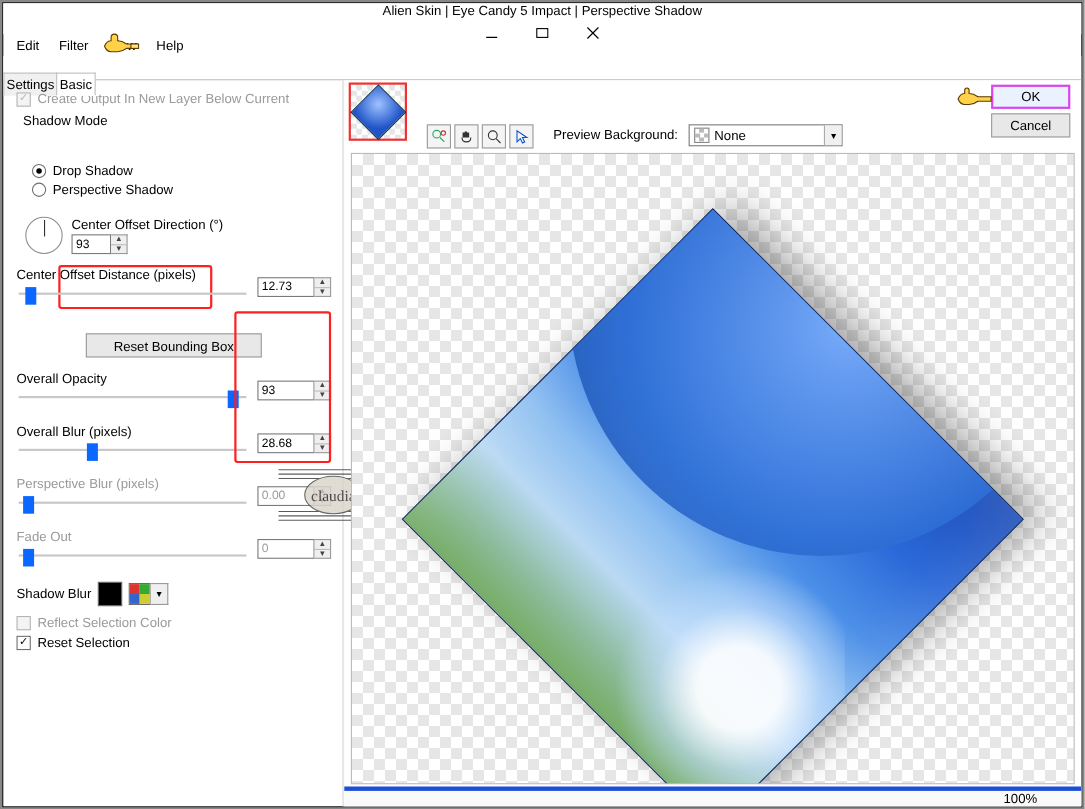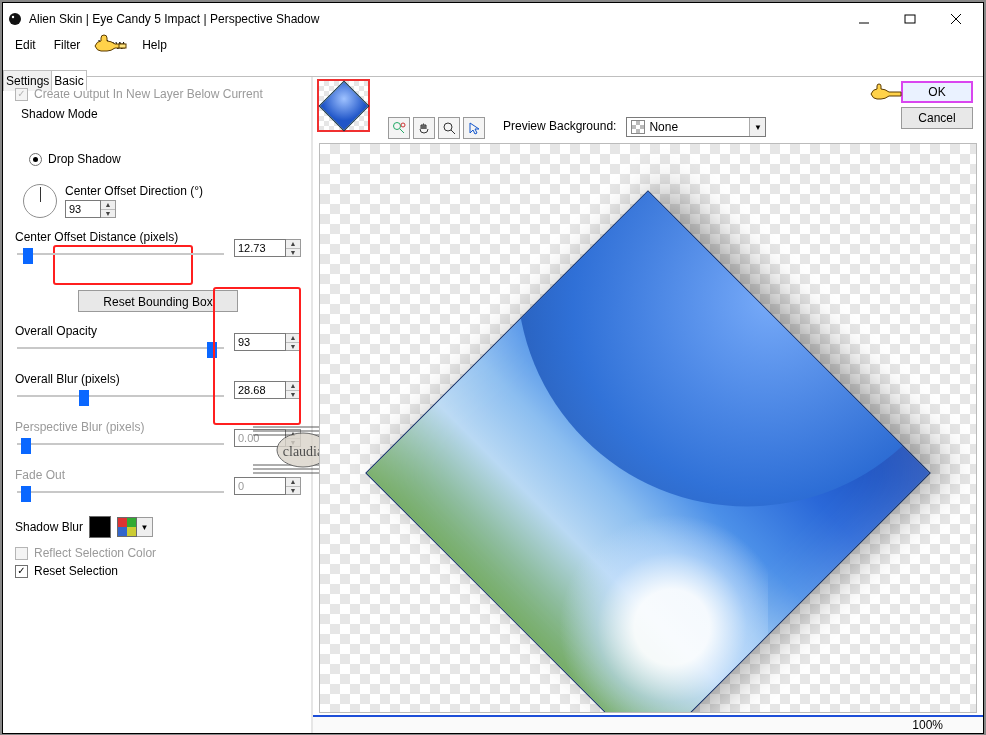--- a/index.html
+++ b/index.html
@@ -1,19 +1,19 @@
 <!DOCTYPE html>
 <html><head>
 <meta charset="utf-8">
 <style>
   * { box-sizing: border-box; font-family: "Segoe UI", Tahoma, sans-serif; font-size: 12px; }
   html, body { margin: 0; padding: 0; }
   body { background: #888; padding: 2px; }
   .window { width: 982px; height: 732px; background: #fff; border: 1px solid #000; position: relative; display: flex; flex-direction: column; }
-  .titlebar { display:flex; align-items:center; height:28px; padding:16px 4px; background:#fff; }
+  .titlebar { display:flex; align-items:center; height:28px; padding:0 4px; background:#fff;flex-direction:column; }
   .app-icon { width:16px; height:16px; margin-right:6px; }
   .title-text { flex:1; color:#000; font-size:12px; }
   .win-btns { display:flex; }
   .win-btn { width:46px; height:26px; display:flex; align-items:center; justify-content:center; color:#222; }
   .menubar { display:flex; height:20px; align-items:center; padding-left:4px; gap:2px; position:relative; }
   .menuitem { padding:2px 8px; border-radius:2px; }
   .hand-cursor { position:absolute; left:90px; top:-2px; }
   .tabbar { display:flex; height:22px; border-bottom:1px solid #bfbfbf; background:#fff; }
   .tab { padding:3px 2px 0; border:1px solid #bfbfbf; border-bottom:none; background:#f0f0f0; margin-right:-1px; position:relative; top:15px; }
   .tab.active { background:#fff; z-index:2; border-bottom:1px solid #fff; }
@@ -90,21 +90,21 @@
       background:repeating-conic-gradient(#e6e6e6 0% 25%, #fff 0% 50%) 0 0/20px 20px; }
   .preview-content { position:absolute; left:50%; top:58%; transform:translate(-50%,-50%); }
   .shadow-diamond { width:400px; height:400px; transform:rotate(45deg); background:rgba(0,0,0,.35); filter:blur(18px); position:absolute; left:18px; top:-6px; }
   .image-diamond { width:400px; height:400px; transform:rotate(45deg); position:relative; overflow:hidden;
       background:linear-gradient(to bottom, #1a4bb8 0%, #2a68d8 25%, #4b8fe8 45%, #8cbef0 60%, #b9d9f4 75%, #6ba65a 100%);
       border:1px solid #0c2a66; box-shadow:inset 0 0 60px rgba(255,255,255,.18); }
   .planet { position:absolute; width:460px; height:460px; border-radius:50%; left:-100px; top:-240px;
       background:radial-gradient(circle at 55% 55%, #7fb3ff 0%, #2e6fd6 55%, #123b8c 100%); opacity:.9; transform:rotate(-45deg);}
   .tree { position:absolute; right:-30px; bottom:-30px; width:240px; height:240px; transform:rotate(-45deg);
       background:radial-gradient(circle at 60% 50%, rgba(255,255,255,.9) 0 20%, rgba(200,225,255,.5) 40%, transparent 60%); }
-  .statusbar { display:flex; justify-content:flex-end; align-items:center; height:18px; padding-right:40px; border-top:2px solid #1d4ed8; background:#fafafa; }
+  .statusbar { display:flex; justify-content:flex-end; align-items:center; height:18px; padding-right:40px; border-top:4px solid #1d4ed8; background:#fafafa; }
 
   .disabled-text { color:#9a9a9a; }
 </style>
 </head>
 <body>
 
 <div class="window">
 
   <div class="titlebar">
     <svg class="app-icon" viewBox="0 0 16 16">
@@ -154,20 +154,24 @@
       <div class="checkbox-row disabled-text">
         <span class="cb checked disabled"></span>
         <span>Create Output In New Layer Below Current</span>
       </div>
 
       <div class="group-title">Shadow Mode</div>
       <div class="indent">
         <div class="radio-row">
           <span class="radio checked"></span>
           <span>Drop Shadow</span>
+        </div>
+        <div class="radio-row">
+          <span class="radio"></span>
+          <span>Perspective Shadow</span>
         </div>
       </div>
 
       <div class="dial-row">
         <div class="dial"></div>
         <div>
           <div>Center Offset Direction (°)</div>
           <div class="small-input-wrap" style="margin-top:2px;">
             <input class="num-input" value="93" style="">
             <div class="spin">

